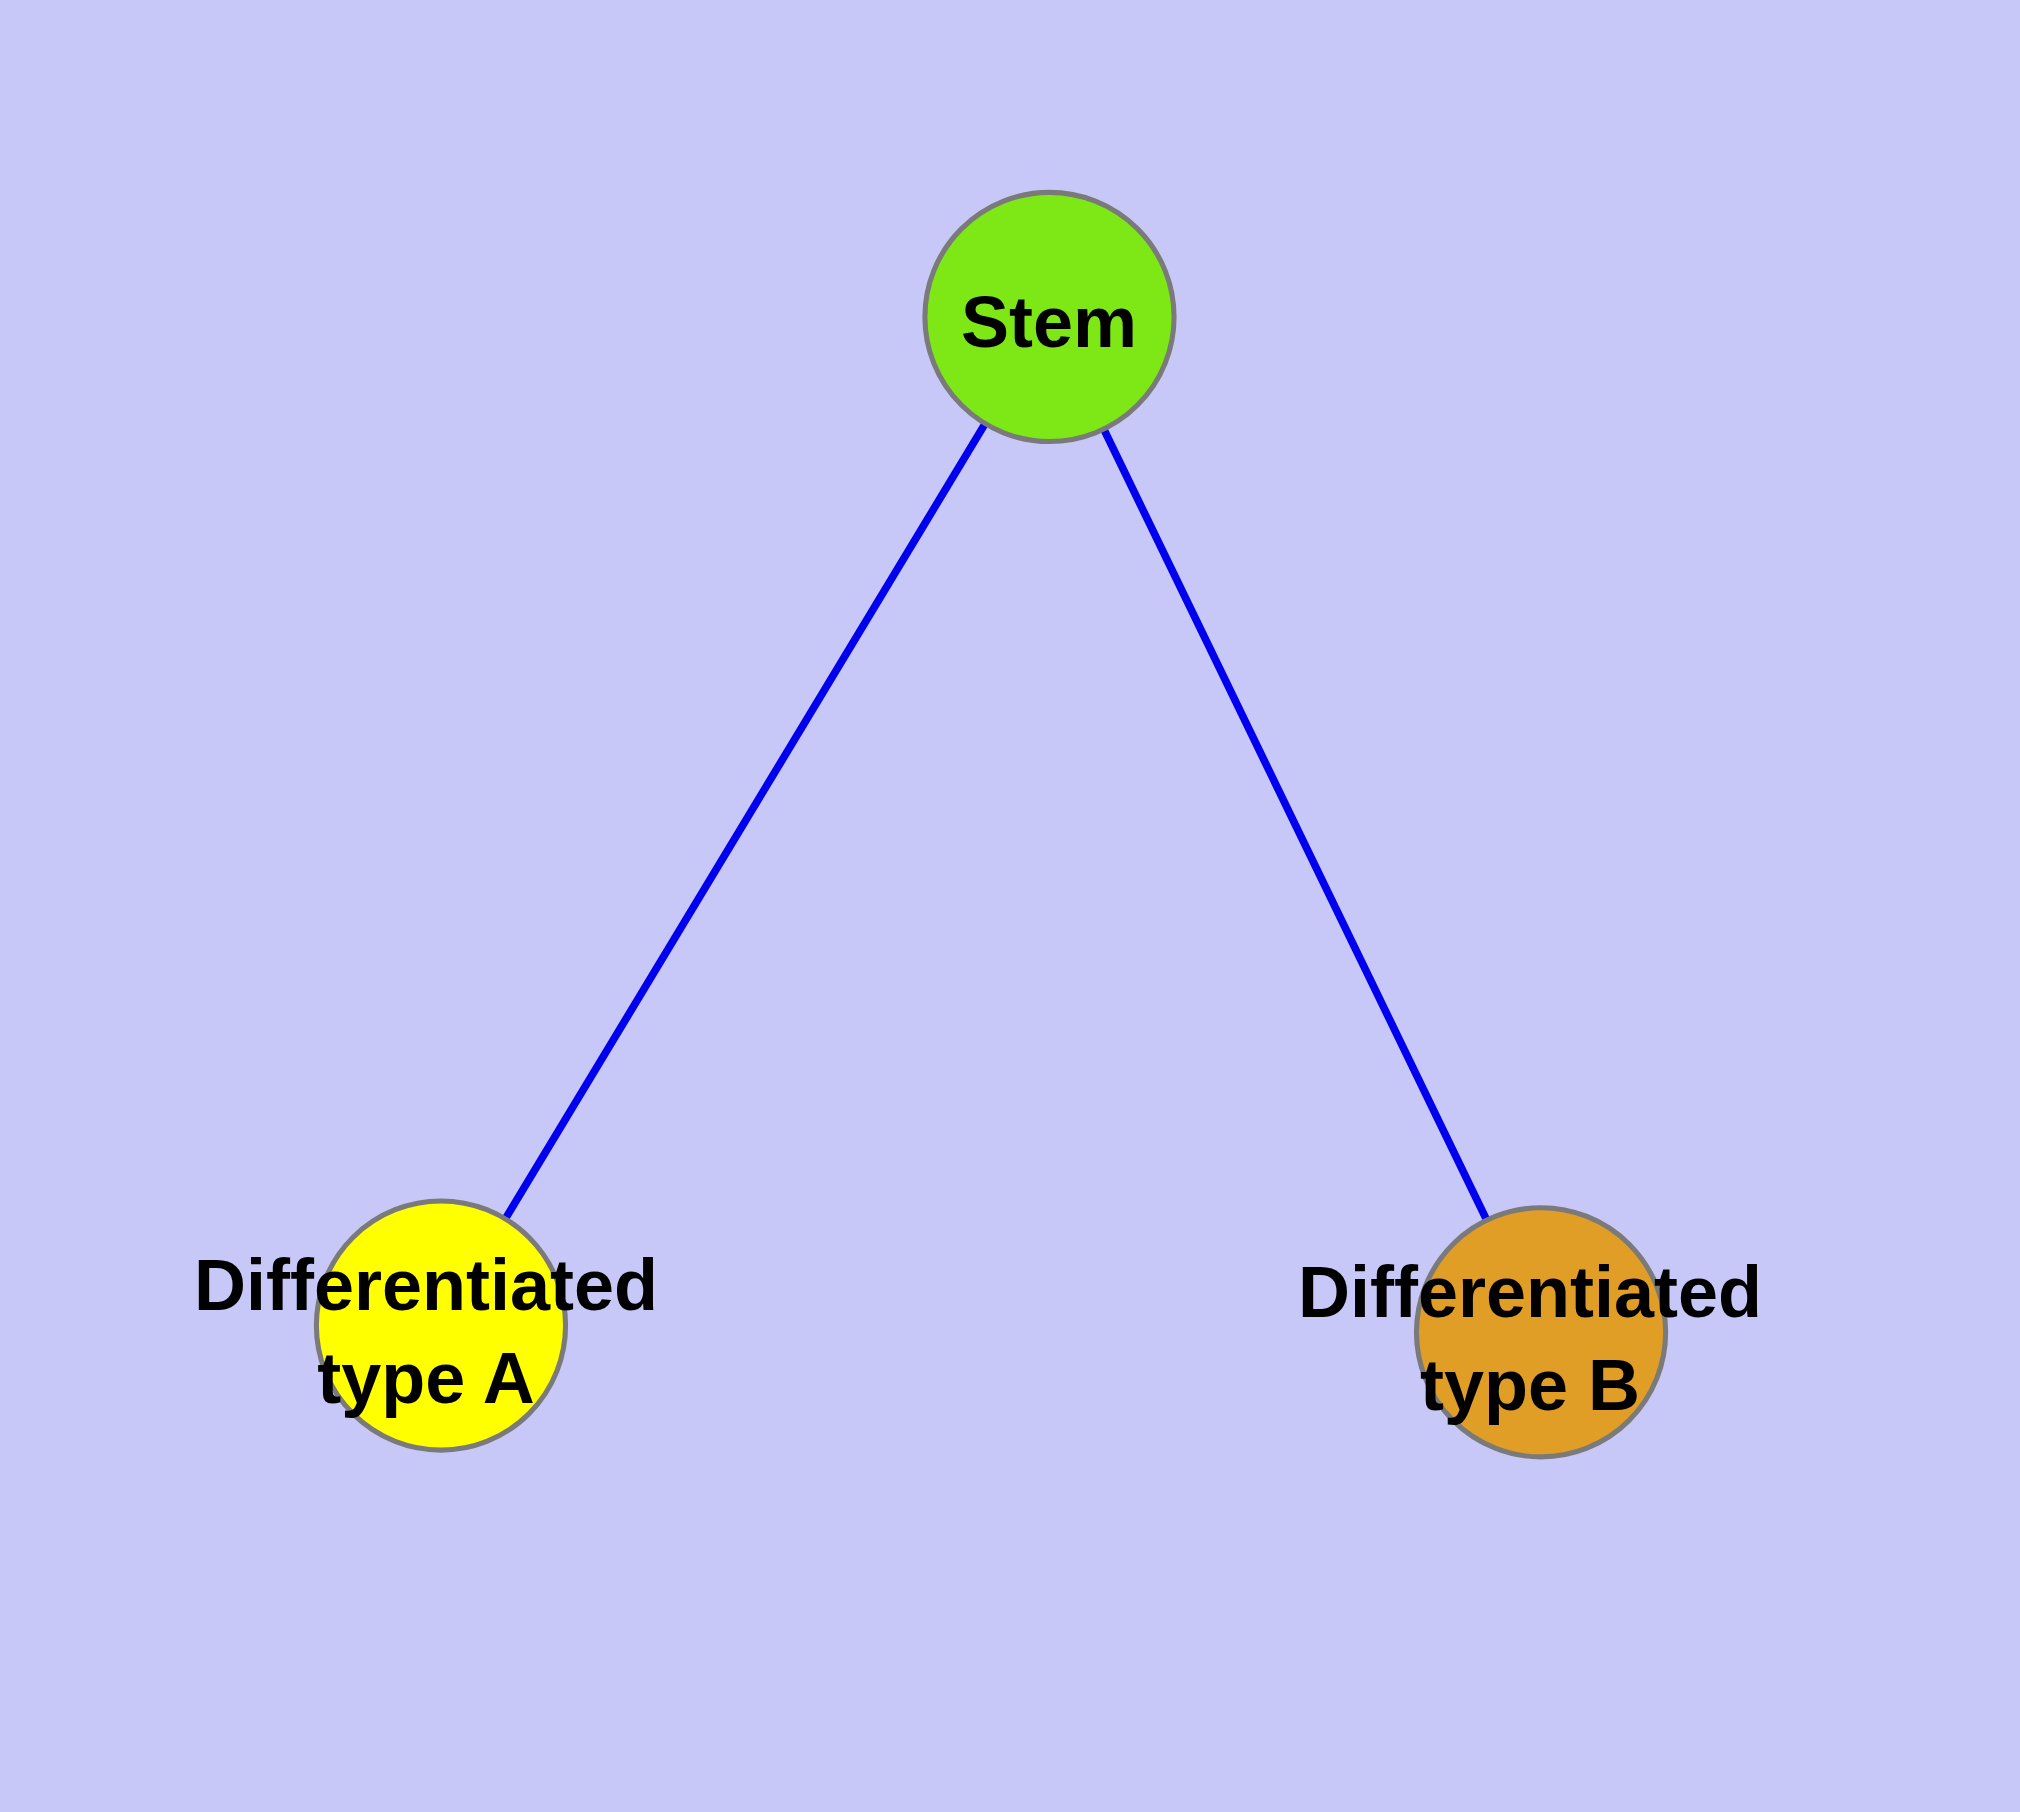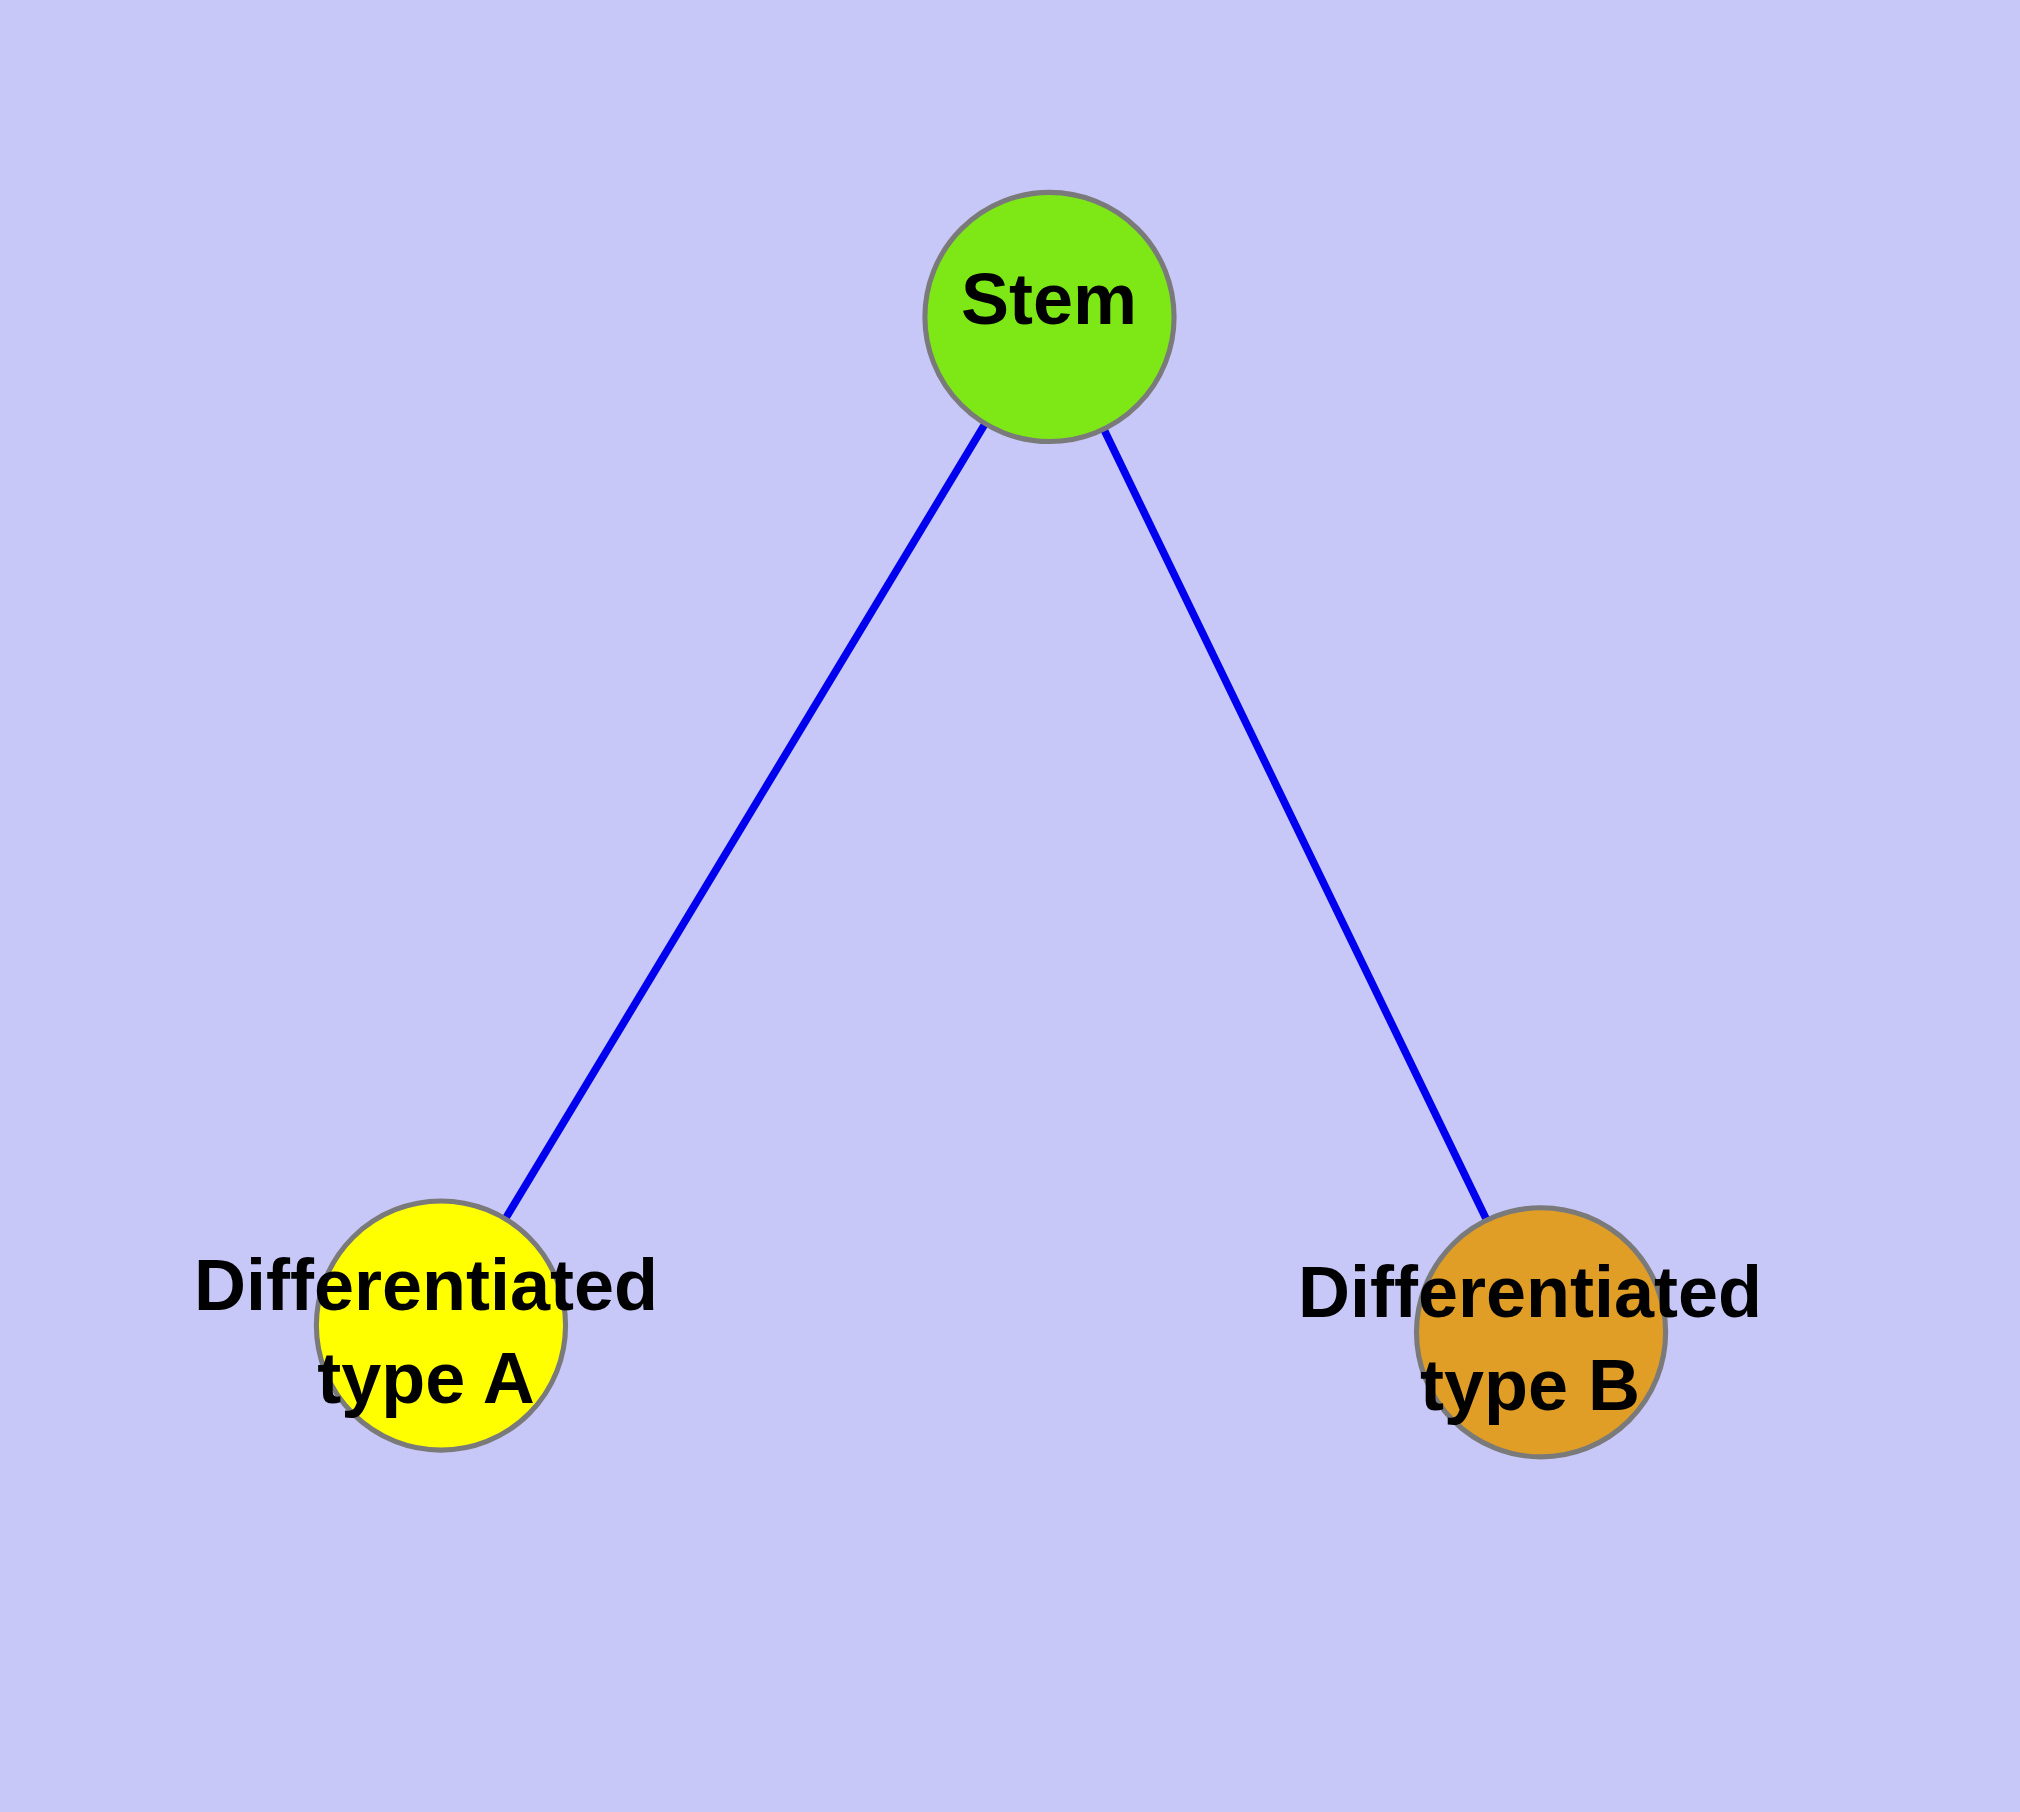--- a/index.html
+++ b/index.html
@@ -52,21 +52,21 @@
   <svg class="graph-svg" viewBox="0 0 2384 2138" xmlns="http://www.w3.org/2000/svg">
 
     <line class="edge-line" x1="1238" y1="374" x2="520" y2="1564" stroke="#0000ee"></line>
     <line class="edge-line" x1="1238" y1="374" x2="1818" y2="1572" stroke="#0000ee"></line>
 
     <circle class="node-circle" cx="1238" cy="374" r="147" fill="#7ee817"></circle>
     <circle class="node-circle" cx="520" cy="1564" r="147" fill="#ffff00"></circle>
     <circle class="node-circle" cx="1818" cy="1572" r="147" fill="#e09e26"></circle>
   </svg>
 
-  <div class="node-label" style="left: 1049px; top: 299px;">Stem</div>
+  <div class="node-label" style="left: 1049px; top: 322px;">Stem</div>
 
   <div class="node-label" style="left: 426px; top: 1332px;">Differentiated
 type A</div>
 
   <div class="node-label" style="left: 1530px; top: 1339px;">Differentiated
 type B</div>
 
 </div>
 
 

